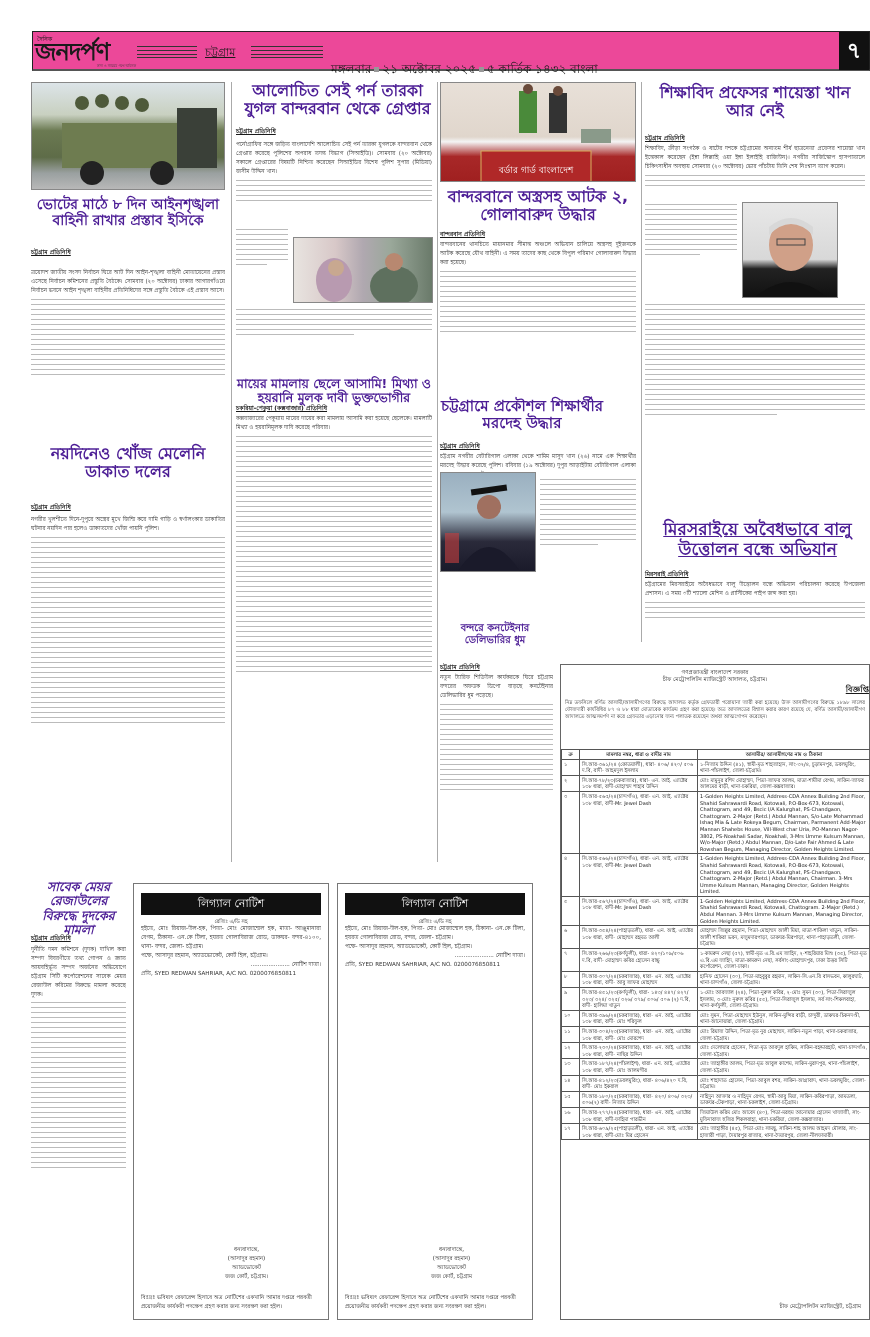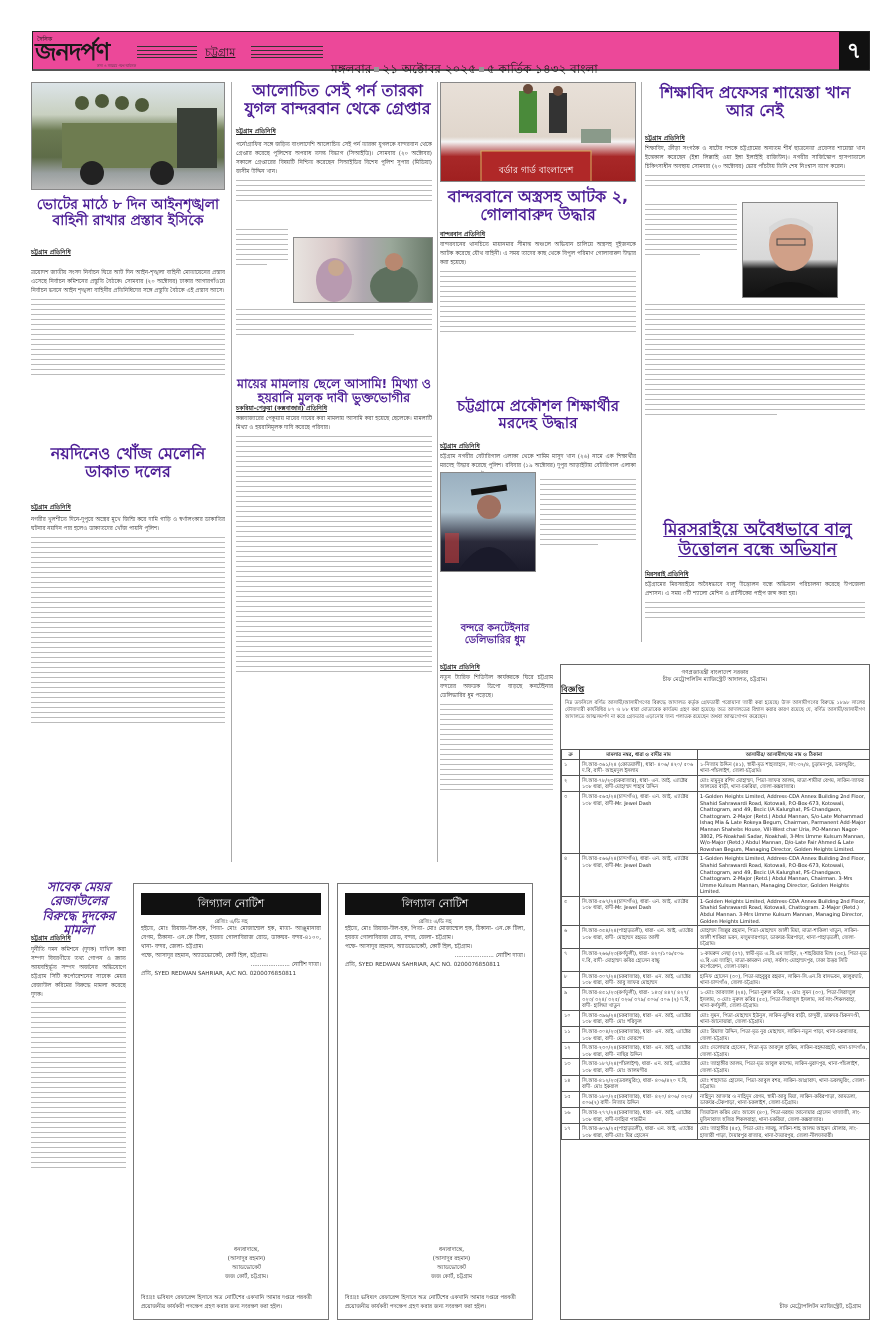--- a/index.html
+++ b/index.html
@@ -28,21 +28,21 @@
 
   .notice { position: absolute; border: 1px solid #777; background: #fff; }
   .notice-banner { position: absolute; left: 7px; right: 7px; top: 9px; height: 22px; background: #111; color: #fff; font-size: 11px; text-align: center; line-height: 22px; }
   .notice-sub { position: absolute; left: 0; right: 0; top: 34px; text-align: center; font-size: 5px; }
   .notice-body { position: absolute; left: 7px; right: 7px; top: 40px; bottom: 40px; overflow: hidden; }
   .notice-sign { position: absolute; right: 60px; bottom: 38px; font-size: 5.5px; text-align: center; line-height: 9px; }
   .notice-foot { position: absolute; left: 7px; right: 7px; bottom: 8px; font-size: 5.5px; line-height: 9px; }
 
   .gov-notice { position: absolute; left: 560px; top: 664px; width: 310px; height: 656px; border: 1px solid #666; }
   .gov-head { text-align: center; font-size: 5.5px; line-height: 7px; margin-top: 4px; }
-  .gov-title { text-align: left; font-size: 8px; text-decoration: underline; font-weight: bold; }
+  .gov-title { text-align: right; font-size: 8px; text-decoration: underline; font-weight: bold; }
   .gov-intro { margin: 3px 4px; }
   table.cases { position: absolute; left: 0; top: 84px; width: 310px; border-collapse: collapse; font-size: 5px; line-height: 6.6px; }
   table.cases th, table.cases td { border: 1px solid #555; padding: 1px 2px; vertical-align: top; text-align: left; }
   table.cases th { text-align: center; font-weight: bold; }
   .gov-sign { position: absolute; right: 8px; bottom: 8px; font-size: 5.5px; }
 
   .divider-v { position: absolute; width: 1px; background: #aaa; }
 </style>
 </head>
 <body>
@@ -197,21 +197,21 @@
       <span class="line"></span>
       <span class="line"></span>
       <span class="line"></span>
       <span class="line"></span>
       <span class="line"></span>
       <span class="line" style="width: 60%;"></span>
     </div>
 </article>
 
 <article>
-  <h2 class="headline" style="left:440px;top:398px;width:196px;font-size:15px;">চট্টগ্রামে প্রকৌশল শিক্ষার্থীর মরদেহ উদ্ধার</h2>
+  <h2 class="headline" style="left:424px;top:398px;width:196px;font-size:15px;">চট্টগ্রামে প্রকৌশল শিক্ষার্থীর মরদেহ উদ্ধার</h2>
   <div class="byline" style="left:440px;top:441px;">চট্টগ্রাম প্রতিনিধি</div>
   <div class="body" style="left:440px;top:452px;width:196px;height:24px;">
     <span>চট্টগ্রাম নগরীর বেটারিগাল এলাকা থেকে শামিম মাসুদ খান (২৬) নামে এক শিক্ষার্থীর মরদেহ উদ্ধার করেছে পুলিশ। রবিবার (১৯ অক্টোবর) দুপুর আড়াইটায় বেটারিগাল এলাকা থেকে তার মরদেহ উদ্ধার করা হয়ে গেল।</span>
   </div>
   <div class="photo" style="left:440px;top:472px;width:96px;height:100px;background:linear-gradient(180deg,#9ab0c0 0%,#b0c4d0 40%,#2a2a3a 70%,#1a1a2a 100%);">
     <svg width="96" height="100">
       <rect x="30" y="14" width="36" height="6" fill="#111" transform="rotate(-8 48 17)"></rect>
       <circle cx="48" cy="34" r="12" fill="#a07060"></circle>
       <path d="M16 100 Q48 48 80 100 Z" fill="#1a1a2a"></path>
       <rect x="4" y="60" width="14" height="30" fill="#c84040" opacity="0.6"></rect>

